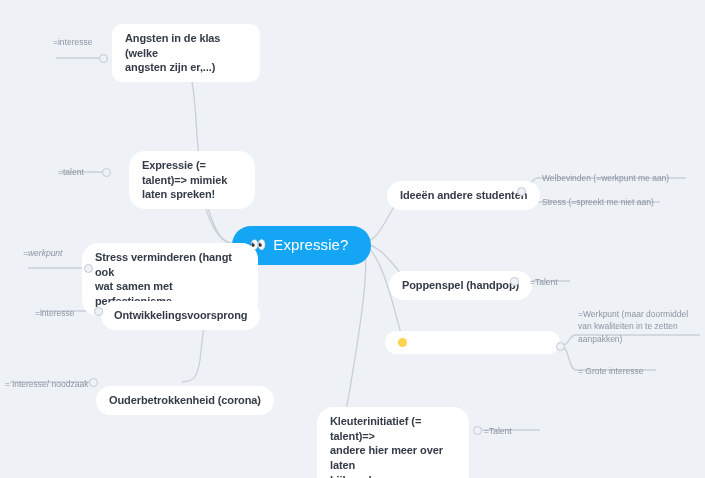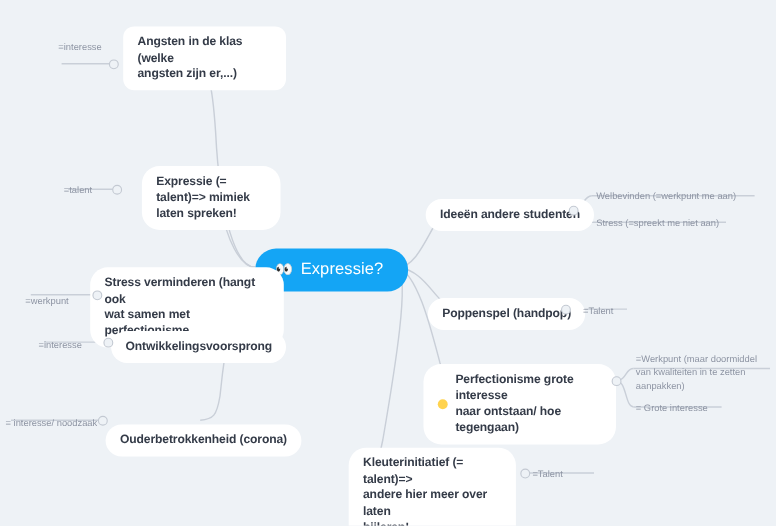--- a/index.html
+++ b/index.html
@@ -131,21 +131,21 @@
     <span>Expressie (= talent)=&gt; mimiek
 laten spreken!</span>
   </div>
   <span class="leaf" style="left:58px; top:166px;">=talent</span>
   <div class="handle" style="left:102px; top:168px;"></div>
 
   <div class="node" style="left:82px; top:243px; width:176px;align-items:center;">
     <span>Stress verminderen (hangt ook
 wat samen met perfectionisme</span>
   </div>
-  <span class="leaf" style="left:23px; top:267px;">=werkpunt</span>
+  <span class="leaf" style="left:23px; top:247px;font-style:italic;">=werkpunt</span>
   <div class="handle" style="left:84px; top:264px;"></div>
 
   <div class="node" style="left:101px; top:301px;">
     <span>Ontwikkelingsvoorsprong</span>
   </div>
   <span class="leaf" style="left:35px; top:307px;">=interesse</span>
   <div class="handle" style="left:94px; top:307px;"></div>
 
   <div class="node" style="left:96px; top:360px;margin-top:26px;">
     <span>Ouderbetrokkenheid (corona)</span>
@@ -161,25 +161,23 @@
   <span class="leaf" style="left:542px; top:196px;">Stress (=spreekt me niet aan)</span>
 
   <div class="node" style="left:389px; top:271px;">
     <span>Poppenspel (handpop)</span>
   </div>
   <div class="handle" style="left:510px; top:277px;"></div>
   <span class="leaf" style="left:530px; top:276px;">=Talent</span>
 
   <div class="node" style="left:385px; top:331px; width:175px;">
     <span class="dot-marker"></span>
-    <span>Perfectionisme grote interesse
-naar ontstaan/ hoe tegengaan)</span>
   </div>
   <div class="handle" style="left:556px; top:342px;"></div>
-  <span class="leaf" style="left:578px; top:320px;">=Werkpunt (maar doormiddel
+  <span class="leaf" style="left:578px; top:308px;">=Werkpunt (maar doormiddel
 van kwaliteiten in te zetten
 aanpakken)</span>
   <span class="leaf" style="left:578px; top:365px;text-align:right;">= Grote interesse</span>
 
   <div class="node" style="left:317px; top:407px; width:152px;">
     <span>Kleuterinitiatief (= talent)=&gt;
 andere hier meer over laten
 bijleren!</span>
   </div>
   <div class="handle" style="left:473px; top:426px;"></div>

